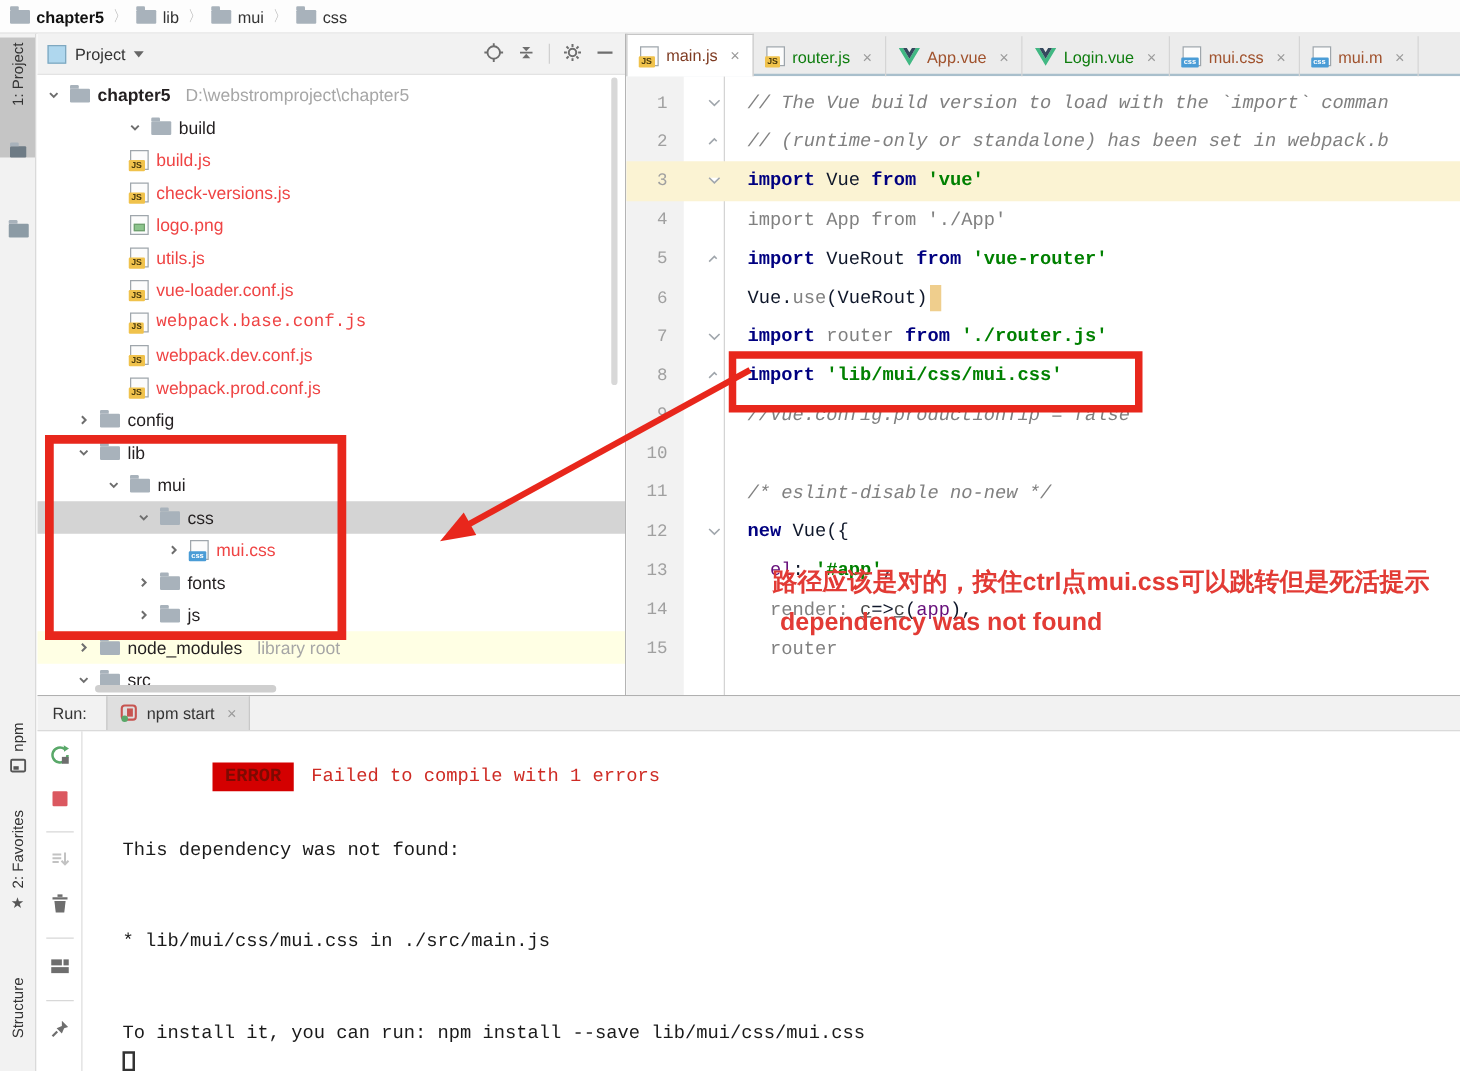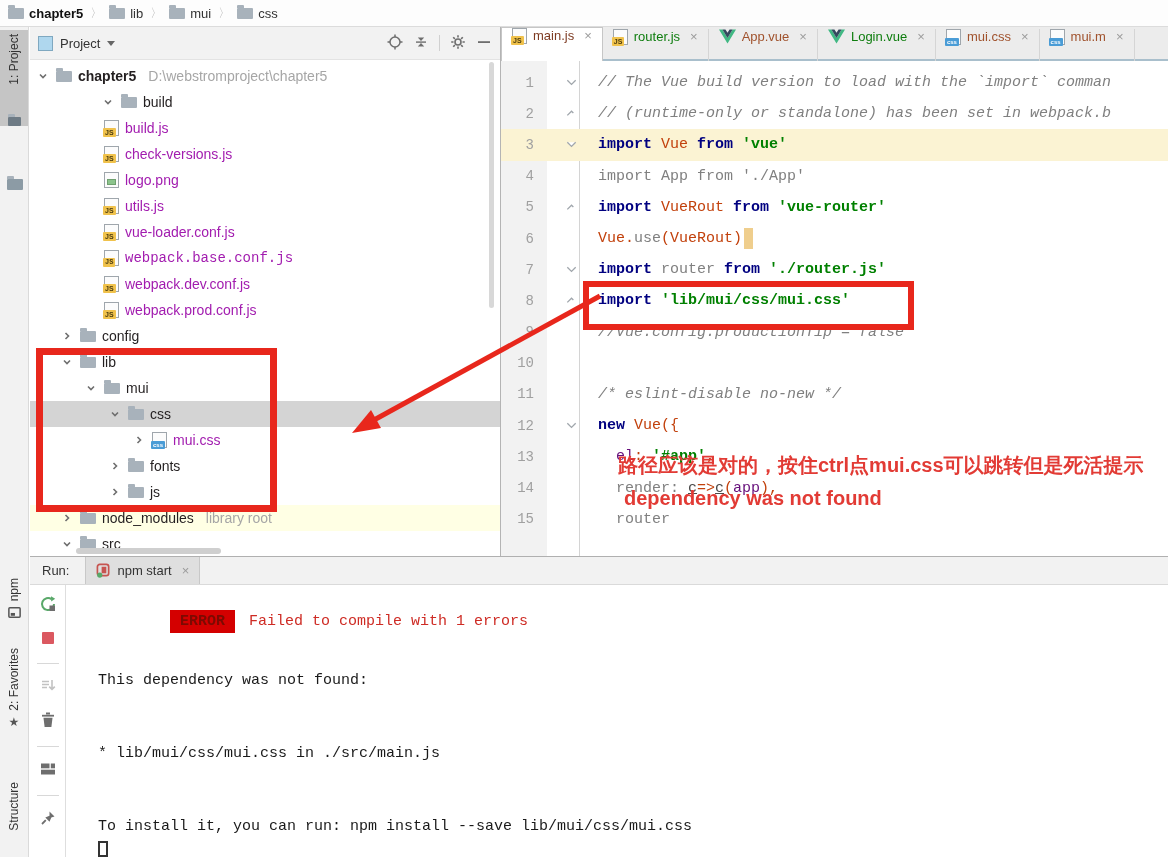--- a/index.html
+++ b/index.html
@@ -39,46 +39,46 @@
   .panel-caret{width:0;height:0;border-left:4px solid transparent;border-right:4px solid transparent;border-top:5px solid #666;margin-left:7px;}
   .ph-icons{margin-left:auto;display:flex;align-items:center;gap:10px;}
   .ph-icons .vdiv{width:1px;height:16px;background:#D0D0D0;}
   .tree{position:absolute;left:0;top:36px;width:100%;font-size:14px;}
   .tree-row{height:26px;display:flex;align-items:center;gap:6px;white-space:nowrap;cursor:default;}
   .tree-row.selected{background:#D4D4D4;}
   .tree-row.ylw{background:#FFFFE4;}
   .chev{width:14px;height:14px;flex:none;display:flex;align-items:center;justify-content:center;}
   .t-label{color:#231F20;}
   .t-label.bold{font-weight:bold;}
-  .t-label.file{color:#a21caf;}
+  .t-label.file{color:#ef4444;}
   .t-suffix{color:#A6A6A6;margin-left:6px;}
   .sbv{position:absolute;left:459px;top:35px;width:5px;height:246px;background:#D8D8D8;border-radius:3px;}
   .sbh{position:absolute;left:46px;top:521px;width:145px;height:6px;background:#CFCFCF;border-radius:3px;}
 
   
   .editor{position:absolute;left:500px;top:27px;width:668px;height:529px;background:#fff;border-left:1px solid #B4B4B4;}
   .tabbar{position:absolute;left:0;top:0;width:100%;height:34px;background:#ECECEC;display:flex;align-items:flex-end;}
   .tabbar::after{content:"";position:absolute;left:0;bottom:0;width:100%;height:2px;background:#A9BFCC;z-index:0;}
-  .tab{position:relative;z-index:1;height:32px;display:flex;gap:6px;padding:0 10px;
+  .tab{position:relative;z-index:1;height:32px;display:flex;align-items:center;gap:6px;padding:0 10px;
        font-size:13px;border-right:1px solid #D5D5D5;cursor:default;}
   .tab.active{height:34px;background:#fff;z-index:2;border:1px solid #C6C6C6;border-bottom:none;}
   .tab .x{color:#9B9B9B;font-size:13px;margin-left:4px;}
   .code-area{position:absolute;left:0;top:34px;width:100%;height:495px;background:#fff;overflow:hidden;}
   .gutter-bg{position:absolute;left:0;top:0;width:46px;height:100%;background:#F2F2F2;z-index:0;}
   .gutter-sep{position:absolute;left:78px;top:0;width:1px;height:100%;background:#D4D4D4;z-index:0;}
   .code-rows{position:absolute;left:0;top:6px;width:100%;z-index:1;}
   .code-line{height:31.2px;display:flex;align-items:center;font-family:"Liberation Mono","DejaVu Sans Mono",monospace;}
   .code-line.hl{background:#FBF3D3;}
   .lnum{width:46px;padding-right:13px;text-align:right;color:#A0A0A0;font-size:14px;flex:none;}
   .fold{width:32px;flex:none;display:flex;justify-content:flex-end;align-items:center;padding-right:1px;}
   .ctext{padding-left:19px;font-size:15px;white-space:pre;}
   .sc{color:#808080;font-style:italic;}
   .sk{color:#000080;font-weight:bold;}
   .ss{color:#008000;font-weight:bold;}
-  .sp{color:#c2410c;}
+  .sp{color:#0f172a;}
   .sg{color:#808080;}
   .spu{color:#660E7A;}
   .su{color:#4A4A4A;text-decoration:underline;}
   .caret-block{display:inline-block;width:9px;height:21px;background:#EFCE8D;vertical-align:middle;margin-left:2px;}
 
   
   .run-panel{position:absolute;left:30px;top:556px;width:1138px;height:262px;background:#fff;border-top:1px solid #B0B0B0;}
   .run-header{position:absolute;left:0;top:0;width:100%;height:28px;background:#F2F2F2;border-bottom:1px solid #DADADA;
       display:flex;align-items:center;font-size:13px;color:#333;}
   .run-label{margin-left:12px;}

